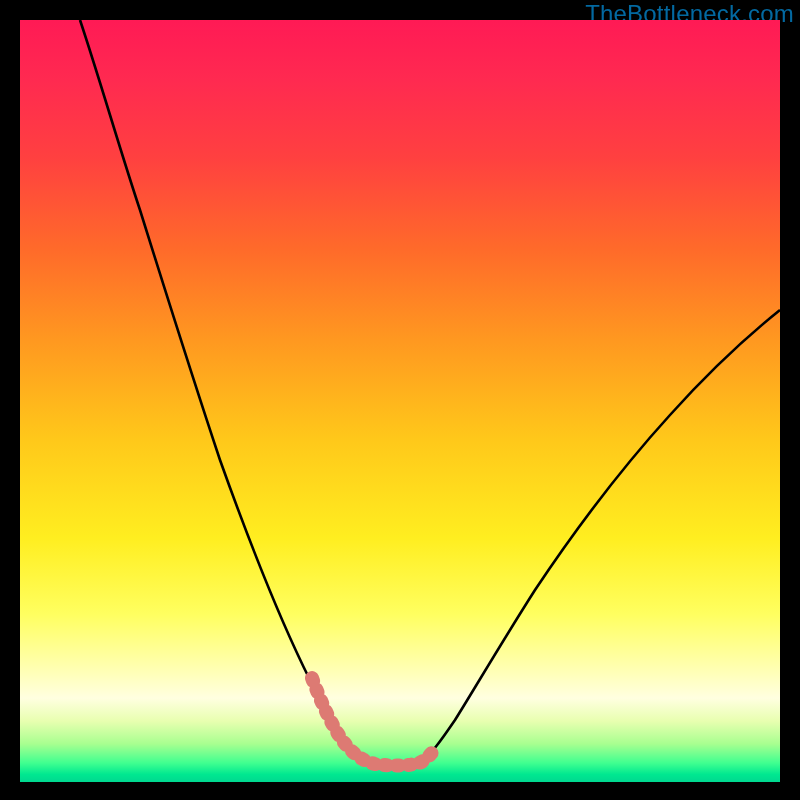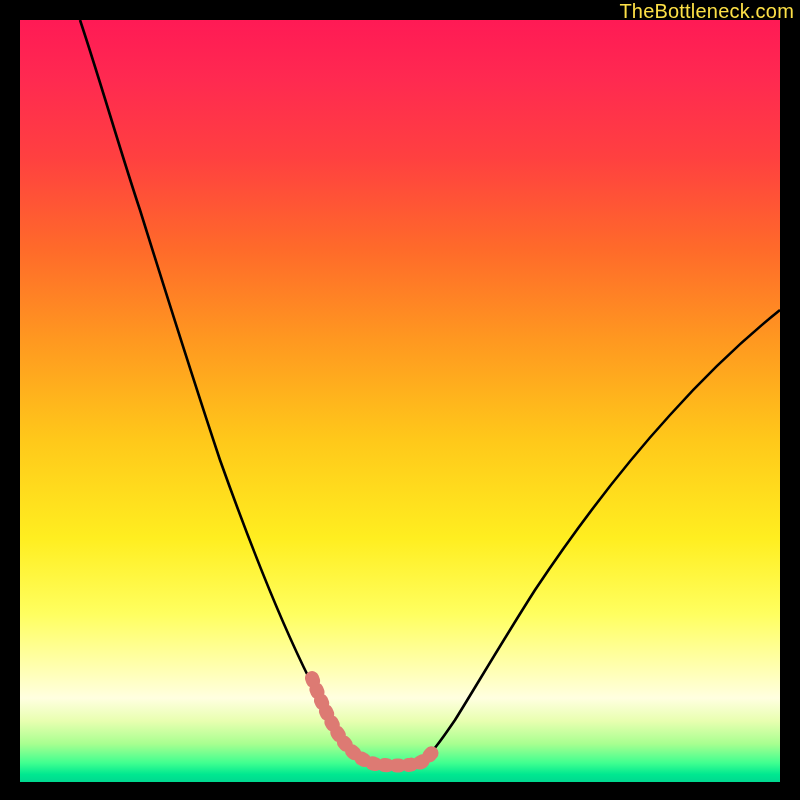--- a/index.html
+++ b/index.html
@@ -41,22 +41,22 @@
       #a8ff90 95%,
       #40ff90 97.5%,
       #00e890 99%,
       #00d890 100%
     );
   }
   .watermark {
     position: absolute;
     top: 0px;
     right: 6px;
-    color: #fde047;
-    font-size: 20px;
+    color: #0369a1;
+    font-size: 24px;
     letter-spacing: 0.2px;
     user-select: none;
   }
   svg.curve {
     position: absolute;
     left: 0; top: 0;
     width: 100%;
     height: 100%;
     overflow: visible;
   }

